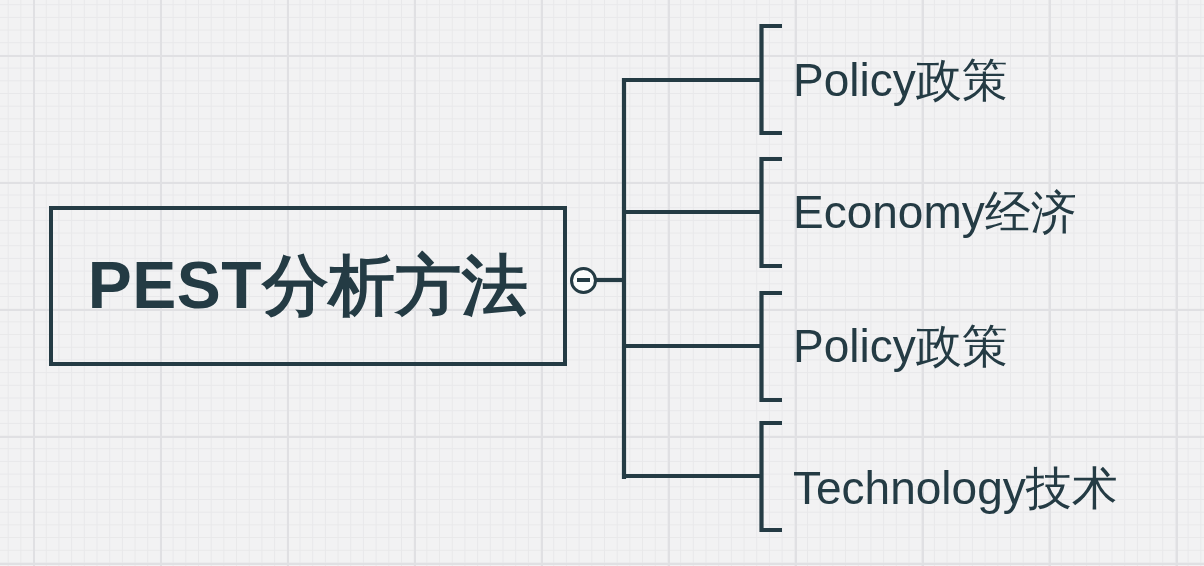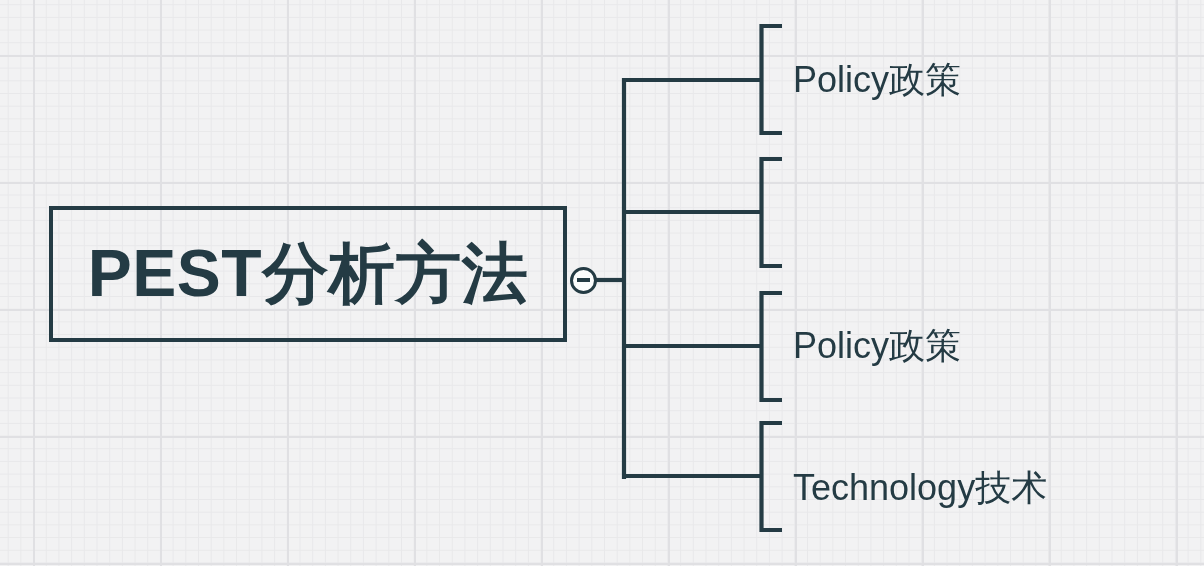--- a/index.html
+++ b/index.html
@@ -32,21 +32,21 @@
   .connector-svg path {
     fill: none;
     stroke: #243b44;
     stroke-width: 4.2;
   }
   .root-node {
     position: absolute;
     left: 49px;
     top: 206px;
     width: 518px;
-    height: 136px;
+    height: 160px;
     box-sizing: border-box;
     border: 4.5px solid #243b44;
     display: flex;
     align-items: center;
     justify-content: center;
     font-size: 66px;
     font-weight: 600;
     letter-spacing: 0.5px;
     color: #243b44;
     white-space: nowrap;
@@ -69,21 +69,21 @@
   }
   .collapse-btn .minus-bar {
     width: 13px;
     height: 3.8px;
     background: #243b44;
   }
   .branch-label {
     position: absolute;
     left: 793px;
     transform: translateY(-50%);
-    font-size: 36px;
+    font-size: 46px;
     font-weight: 500;
     color: #243b44;
     white-space: nowrap;
     cursor: default;
     line-height: 1.1;
   }
   .branch-1 { top: 80px; }
   .branch-2 { top: 212px; }
   .branch-3 { top: 346px; }
   .branch-4 { top: 488px; }
@@ -114,20 +114,23 @@
     <span>PEST分析方法</span>
   </div>
 
   <div class="collapse-btn">
     <span class="minus-bar"></span>
   </div>
 
   <div class="branch-label branch-1">
     <span>Policy政策</span>
   </div>
+  <div class="branch-label branch-2">
+    <span>Economy经济</span>
+  </div>
   <div class="branch-label branch-3">
     <span>Policy政策</span>
   </div>
   <div class="branch-label branch-4">
     <span>Technology技术</span>
   </div>
 
 </div>
 
 </body></html>

